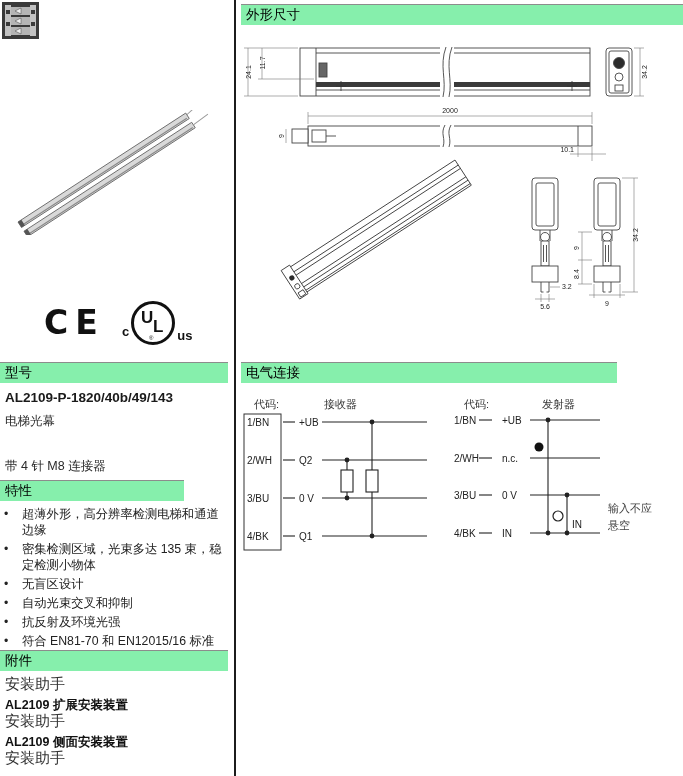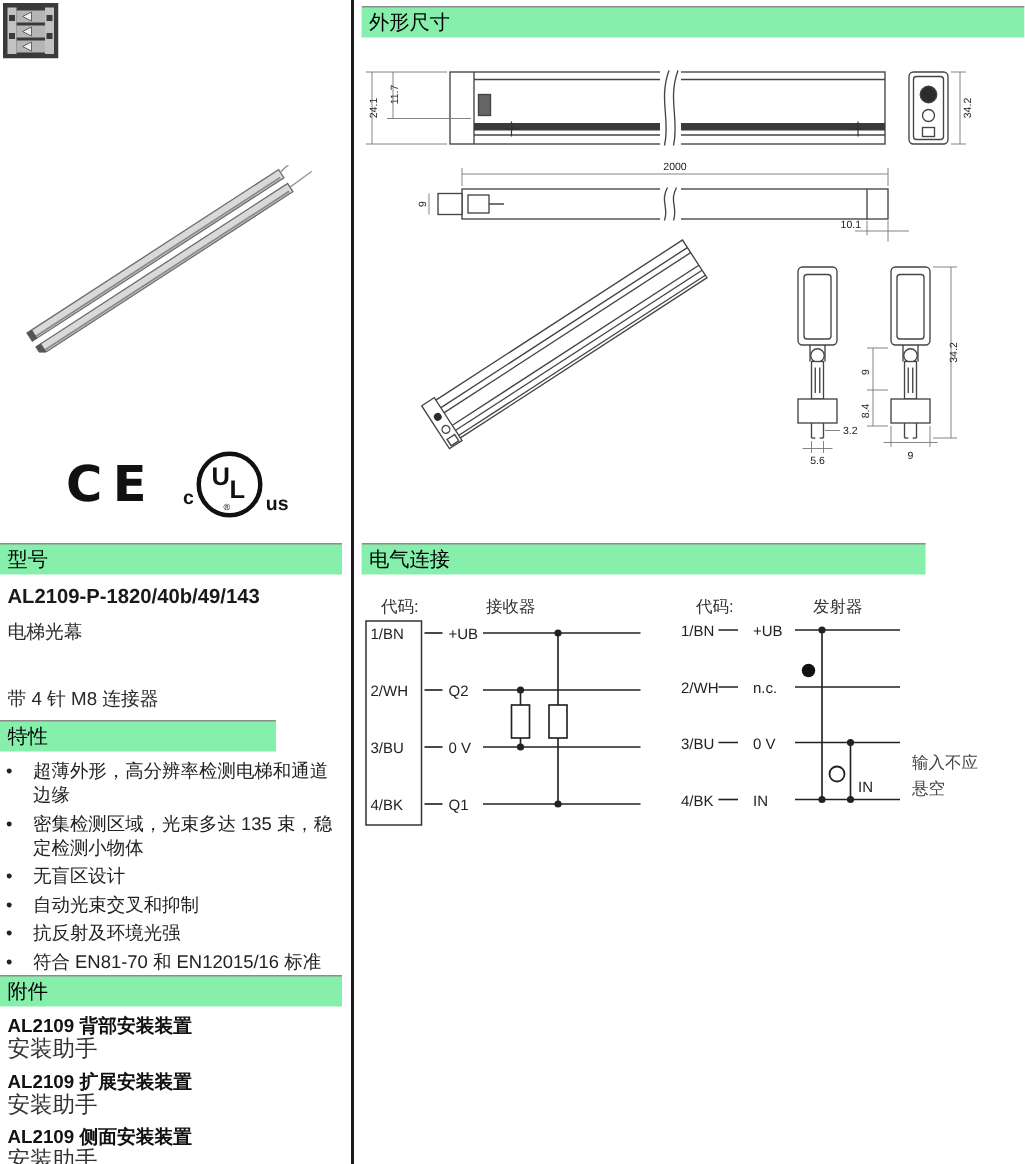--- a/index.html
+++ b/index.html
@@ -94,21 +94,20 @@
     </div>
   <div class="feat">
       <span class="bullet">•</span>
       <span class="ftext">符合 EN81-70 和 EN12015/16 标准</span>
     </div>
 </div>
 
 <div class="abs hbar" style="left:0;top:650px;width:228px;">附件</div>
 <div class="abs" style="left:5px;top:676px;width:220px;">
   <div>
-    <div class="acc-name">AL2109 背部安装装置</div>
     <div class="acc-desc">安装助手</div>
   </div>
   <div>
     <div class="acc-name">AL2109 扩展安装装置</div>
     <div class="acc-desc">安装助手</div>
   </div>
   <div>
     <div class="acc-name">AL2109 侧面安装装置</div>
     <div class="acc-desc">安装助手</div>
   </div>

